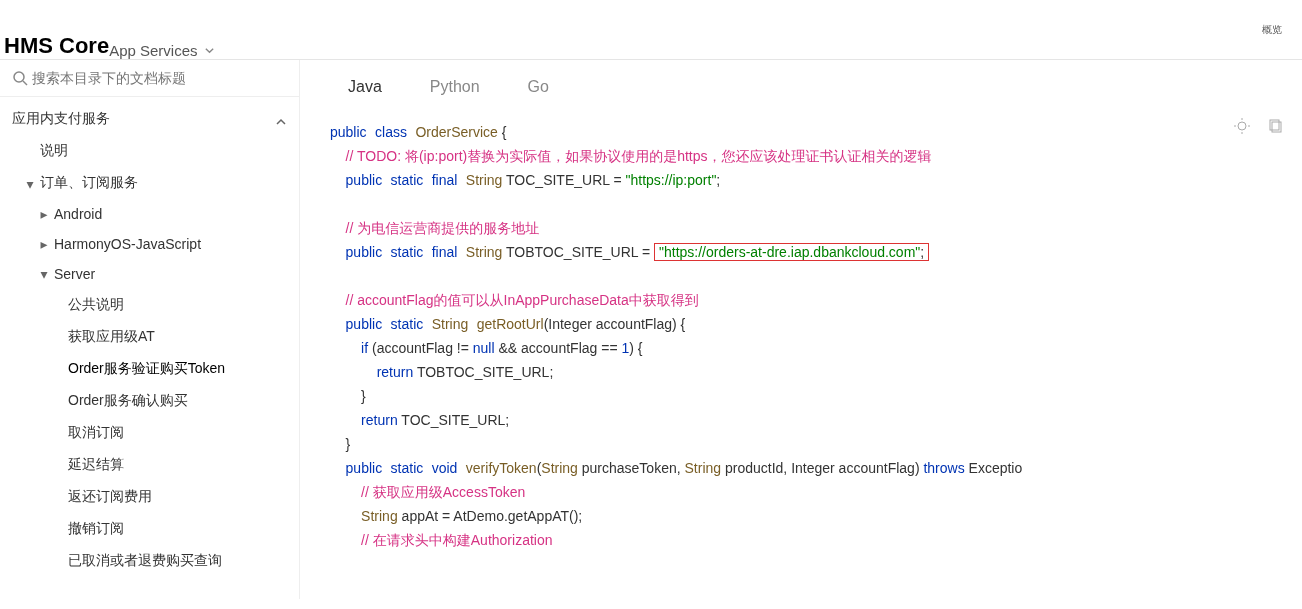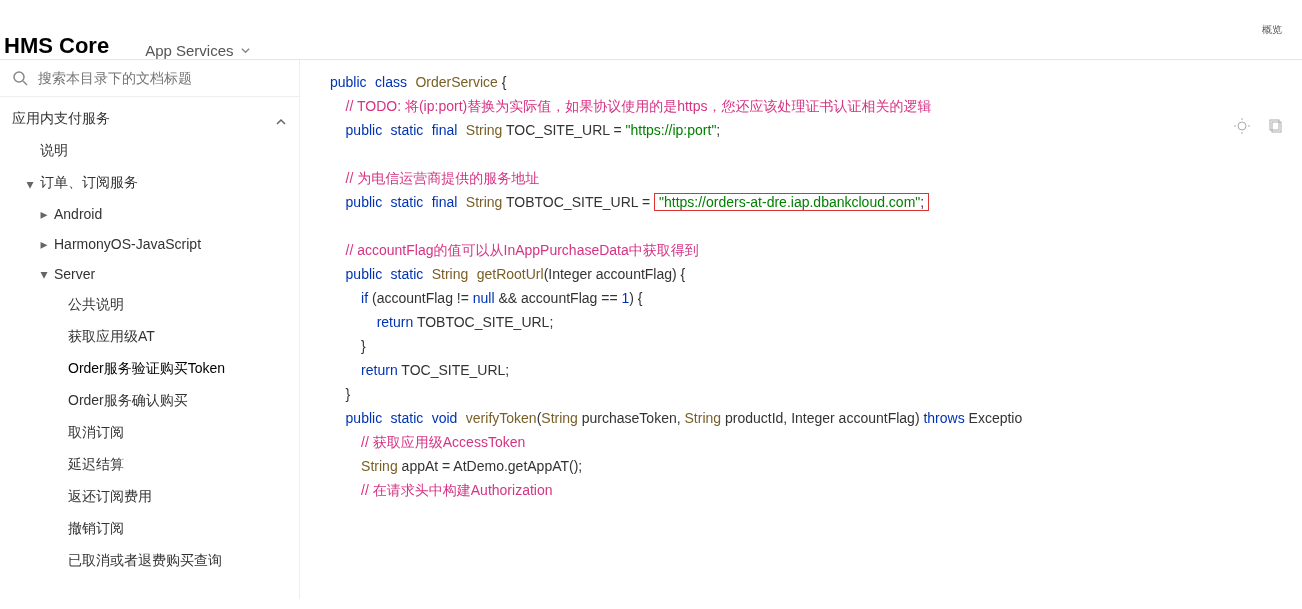--- a/index.html
+++ b/index.html
@@ -1,28 +1,28 @@
 <!DOCTYPE html>
 <html><head>
 <meta charset="utf-8">
 <style>
 *{margin:0;padding:0;box-sizing:border-box;font-family:-apple-system,BlinkMacSystemFont,"Segoe UI","Microsoft YaHei",sans-serif}
 body{background:#fff;color:#333;width:1302px;height:609px;overflow:hidden}
 .header{display:flex;align-items:flex-end;height:60px;border-bottom:1px solid #e5e5e5;padding:0 0 0 4px}
 .brand{font-size:22px;font-weight:700;color:#000}
-.dropdown{margin-left:36px;display:flex;align-items:center;color:#555;font-size:15px;cursor:pointer}
+.dropdown{display:flex;align-items:center;color:#555;font-size:15px;cursor:pointer}
 .dropdown svg{margin-left:6px}
 .nav-tabs{margin-left:auto;display:flex;height:100%;align-items:stretch}
 .nav-tab{display:flex;align-items:center;padding:0 20px;font-size:10px;color:#555;cursor:pointer}
 .nav-tab.active{color:#000;font-weight:700;border-bottom:3px solid #000}
 .layout{display:flex;height:539px}
 .sidebar{width:300px;border-right:1px solid #eee;display:flex;flex-direction:column}
 .search-row{display:flex;align-items:center;padding:10px 12px;border-bottom:1px solid #eee}
 .search-row svg{color:#888;flex-shrink:0}
-.search-input{border:none;outline:none;margin-left:10px;font-size:14px;color:#14532d;width:100%}
+.search-input{border:none;outline:none;margin-left:4px;font-size:14px;color:#14532d;width:100%}
 .sidebar-list{flex:1;overflow:auto;padding-top:6px}
 .sb-item{display:flex;align-items:flex-end;padding:7px 12px 7px 8px;font-size:14px;color:#333;cursor:pointer;position:relative}
 .sb-item .chev{position:absolute;right:12px}
 .sb-item.level1{padding-left:12px}
 .sb-item.level2{padding-left:24px}
 .sb-item.level3{padding-left:38px}
 .sb-item.level4{padding-left:52px}
 .sb-item.active{font-weight:400;color:#000}
 .caret{width:12px;display:inline-flex;justify-content:center;margin-right:4px;color:#666}
 .content{flex:1;position:relative;overflow:hidden;background:#fff}
@@ -125,20 +125,25 @@
           </div>
           <div class="sb-item level4">
             <span class="caret"></span>
             <span>已取消或者退费购买查询</span>
           </div>
         </div>
     </div>
   </div>
 
   <div class="content">
+    <div class="code-tabs">
+      <div class="code-tab active">Java</div>
+      <div class="code-tab">Python</div>
+      <div class="code-tab">Go</div>
+    </div>
     <div class="code-toolbar">
       <span>
         <svg width="16" height="16" viewBox="0 0 16 16">
             <circle cx="8" cy="8" r="4" stroke="#aaa" fill="none"></circle>
             <g stroke="#aaa">
               <line x1="8" y1="0" x2="8" y2="2"></line>
               <line x1="8" y1="14" x2="8" y2="16"></line>
               <line x1="0" y1="8" x2="2" y2="8"></line>
               <line x1="14" y1="8" x2="16" y2="8"></line>
             </g>

